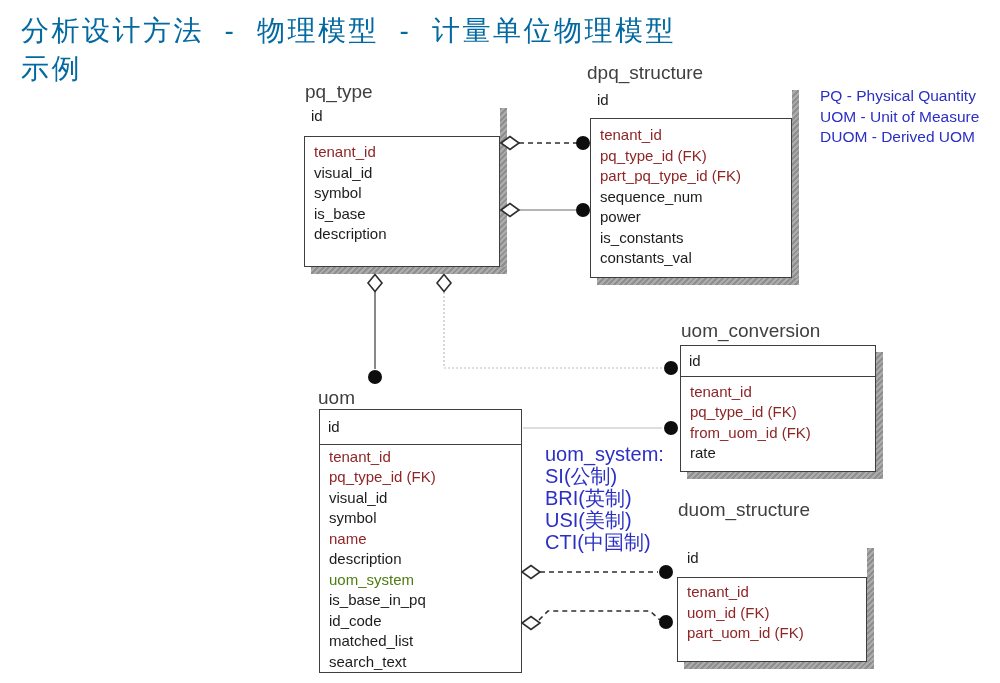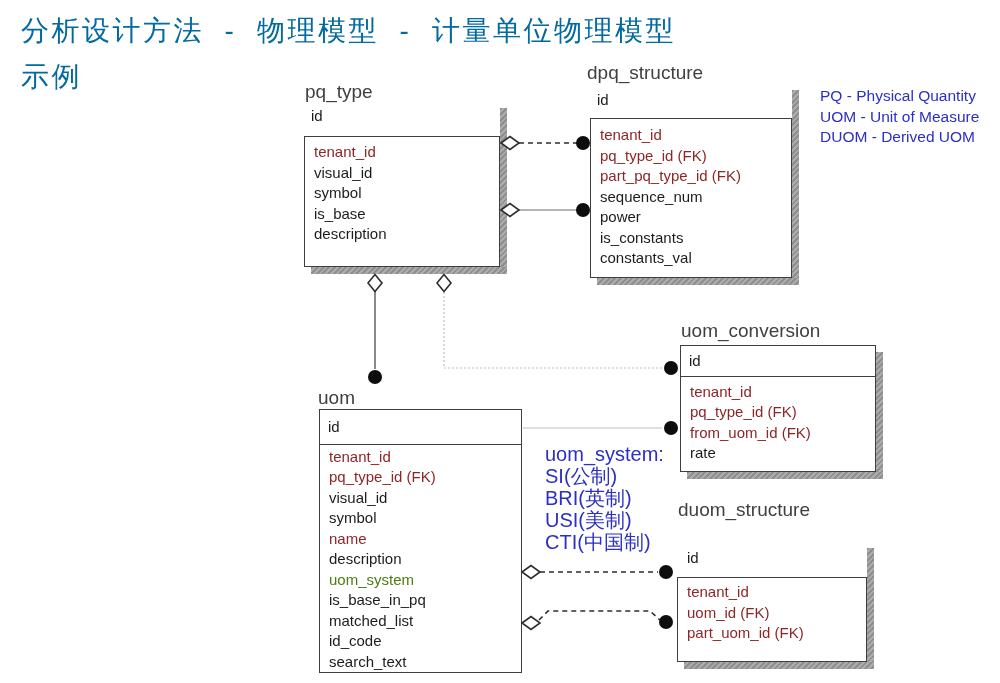--- a/index.html
+++ b/index.html
@@ -19,21 +19,21 @@
   .bluenote{position:absolute;color:#2b2fc4;font-size:15.5px;line-height:20.5px;white-space:nowrap;z-index:2;}
   .bluenote2{position:absolute;color:#2b2fc4;font-size:20px;line-height:22px;white-space:nowrap;z-index:2;}
   svg.wires{position:absolute;left:0;top:0;z-index:3;pointer-events:none;}
 </style>
 </head>
 <body>
 
 <div id="page">
 
   <div class="title-line" style="left:21px;top:12px">分析设计方法  -  物理模型  -  计量单位物理模型</div>
-  <div class="title-line" style="left:21px;top:58px">示例</div>
+  <div class="title-line" style="left:21px;top:50px">示例</div>
 
   <div class="bluenote" style="left:820px;top:86px">PQ - Physical Quantity</div>
   <div class="bluenote" style="left:820px;top:106.5px">UOM - Unit of Measure</div>
   <div class="bluenote" style="left:820px;top:127px">DUOM - Derived UOM</div>
 
   <div class="bluenote2" style="left:545px;top:443px">uom_system:</div>
   <div class="bluenote2" style="left:545px;top:465px">SI(公制)</div>
   <div class="bluenote2" style="left:545px;top:487px">BRI(英制)</div>
   <div class="bluenote2" style="left:545px;top:509px">USI(美制)</div>
   <div class="bluenote2" style="left:545px;top:531px">CTI(中国制)</div>
@@ -93,22 +93,22 @@
       <div class="keyrow" style="height:33.5px;line-height:33.5px">id</div>
       <div class="fields" style="padding-top:2px">
         <div class="f r">tenant_id</div>
         <div class="f r">pq_type_id (FK)</div>
         <div class="f">visual_id</div>
         <div class="f">symbol</div>
         <div class="f r">name</div>
         <div class="f">description</div>
         <div class="f b">uom_system</div>
         <div class="f">is_base_in_pq</div>
+        <div class="f">id_code</div>
         <div class="f">matched_list</div>
-        <div class="f">id_code</div>
         <div class="f">search_text</div>
       </div>
     </div>
   </div>
 
   <div>
     <div class="elabel" style="left:678px;top:499px">duom_structure</div>
     <div class="idtext" style="left:687px;top:549px">id</div>
     <div class="shadow" style="left:867px;top:548px;width:7px;height:121px"></div>
     <div class="shadow" style="left:684px;top:662px;width:190px;height:7px"></div>

